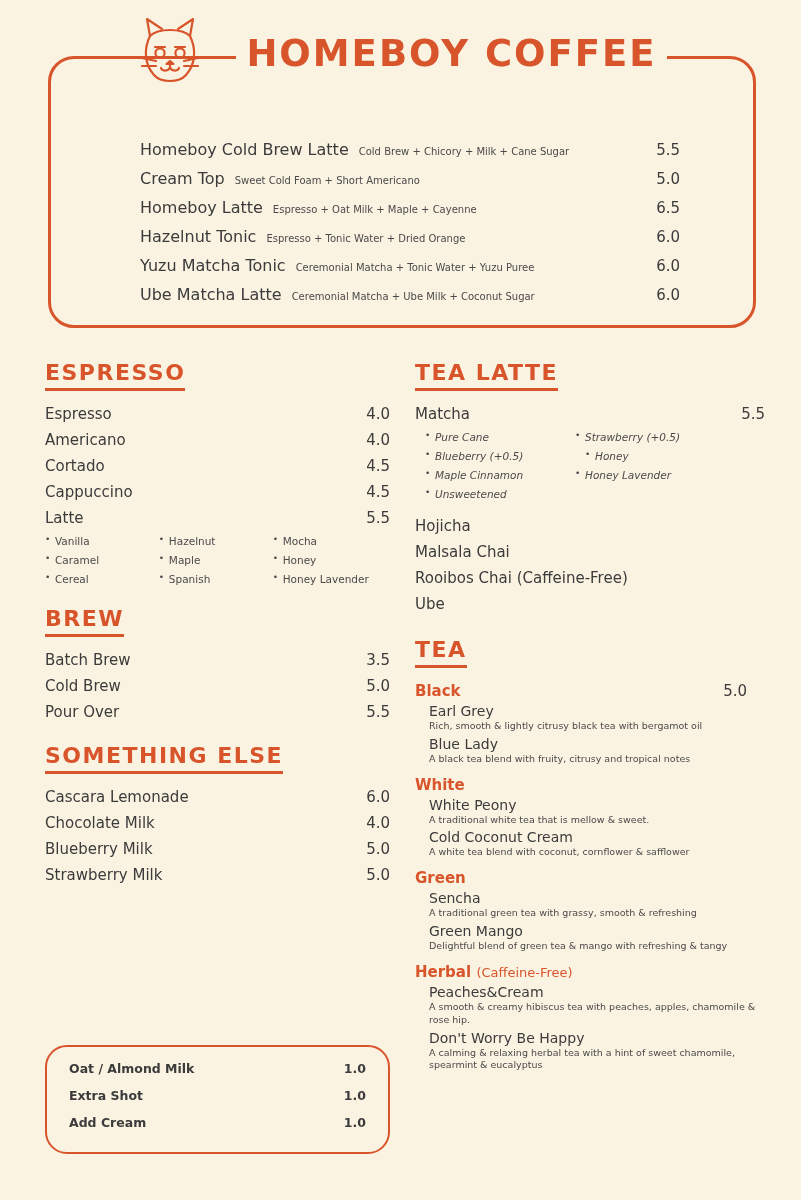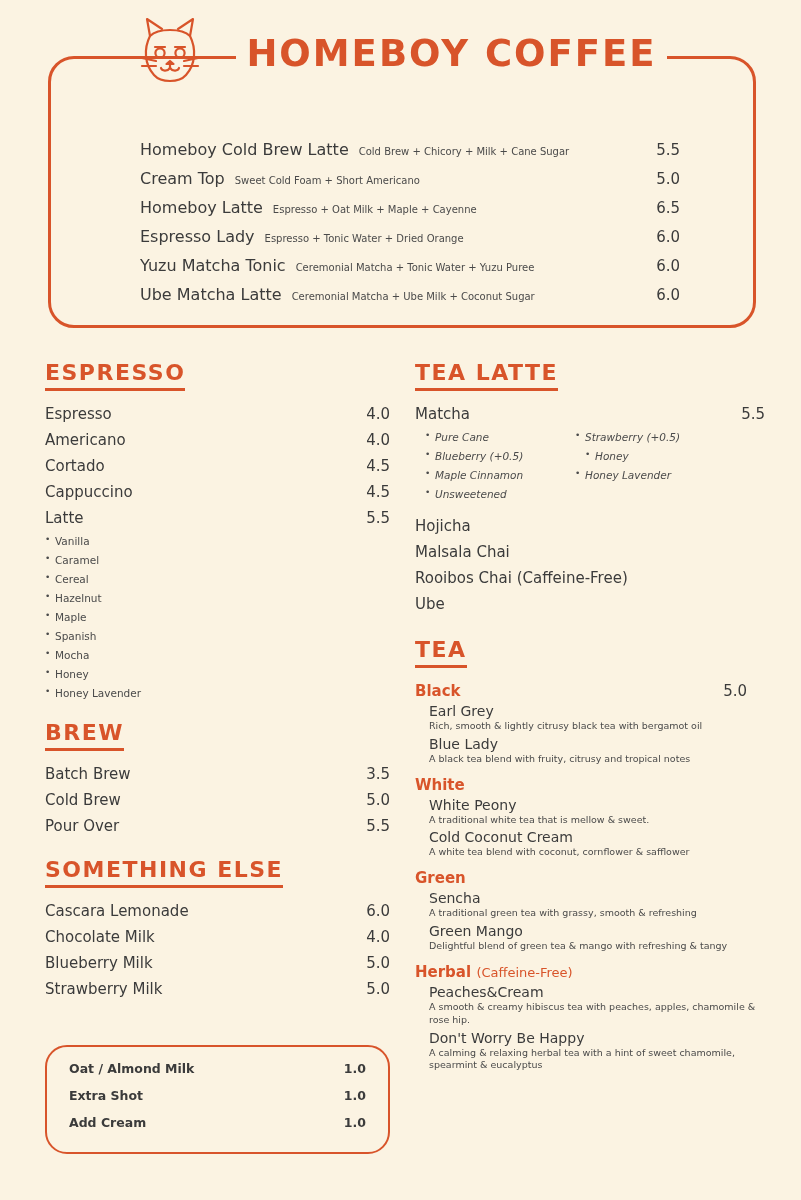--- a/index.html
+++ b/index.html
@@ -122,21 +122,20 @@
   .row .dots { flex: 1; }
   .row .price {
     font-size: 15px;
     color: #3b3b3b;
   }
 
   .opts {
     display: flex;
     margin-top: 2px;
     margin-bottom: 6px;
-    flex-direction: column;
   }
   .opts .col { width: 33%; }
   .opt {
     font-size: 10.5px;
     color: #4a4a4a;
     margin-bottom: 7px;
     padding-left: 10px;
     position: relative;
   }
   .opt::before {
@@ -274,21 +273,21 @@
       <span class="sig-name">Cream Top</span>
       <span class="sig-desc">Sweet Cold Foam +  Short Americano</span>
       <span class="sig-price">5.0</span>
     </div>
     <div class="sig-item">
       <span class="sig-name">Homeboy Latte</span>
       <span class="sig-desc">Espresso + Oat Milk + Maple + Cayenne</span>
       <span class="sig-price">6.5</span>
     </div>
     <div class="sig-item">
-      <span class="sig-name">Espresso Lady</span>
+      <span class="sig-name">Hazelnut Tonic</span>
       <span class="sig-desc">Espresso + Tonic Water + Dried Orange</span>
       <span class="sig-price">6.0</span>
     </div>
     <div class="sig-item">
       <span class="sig-name">Yuzu Matcha Tonic</span>
       <span class="sig-desc">Ceremonial Matcha + Tonic Water + Yuzu Puree</span>
       <span class="sig-price">6.0</span>
     </div>
     <div class="sig-item">
       <span class="sig-name">Ube Matcha Latte</span>

